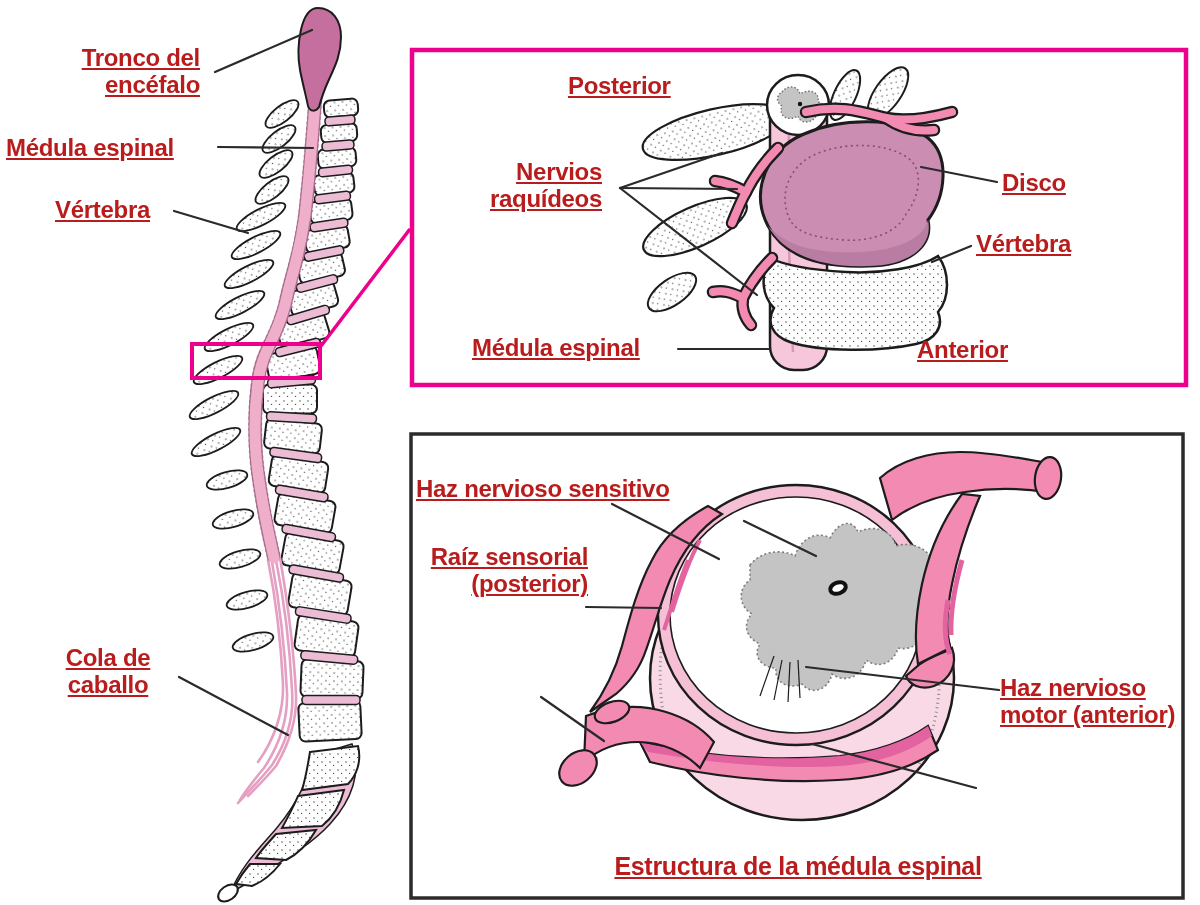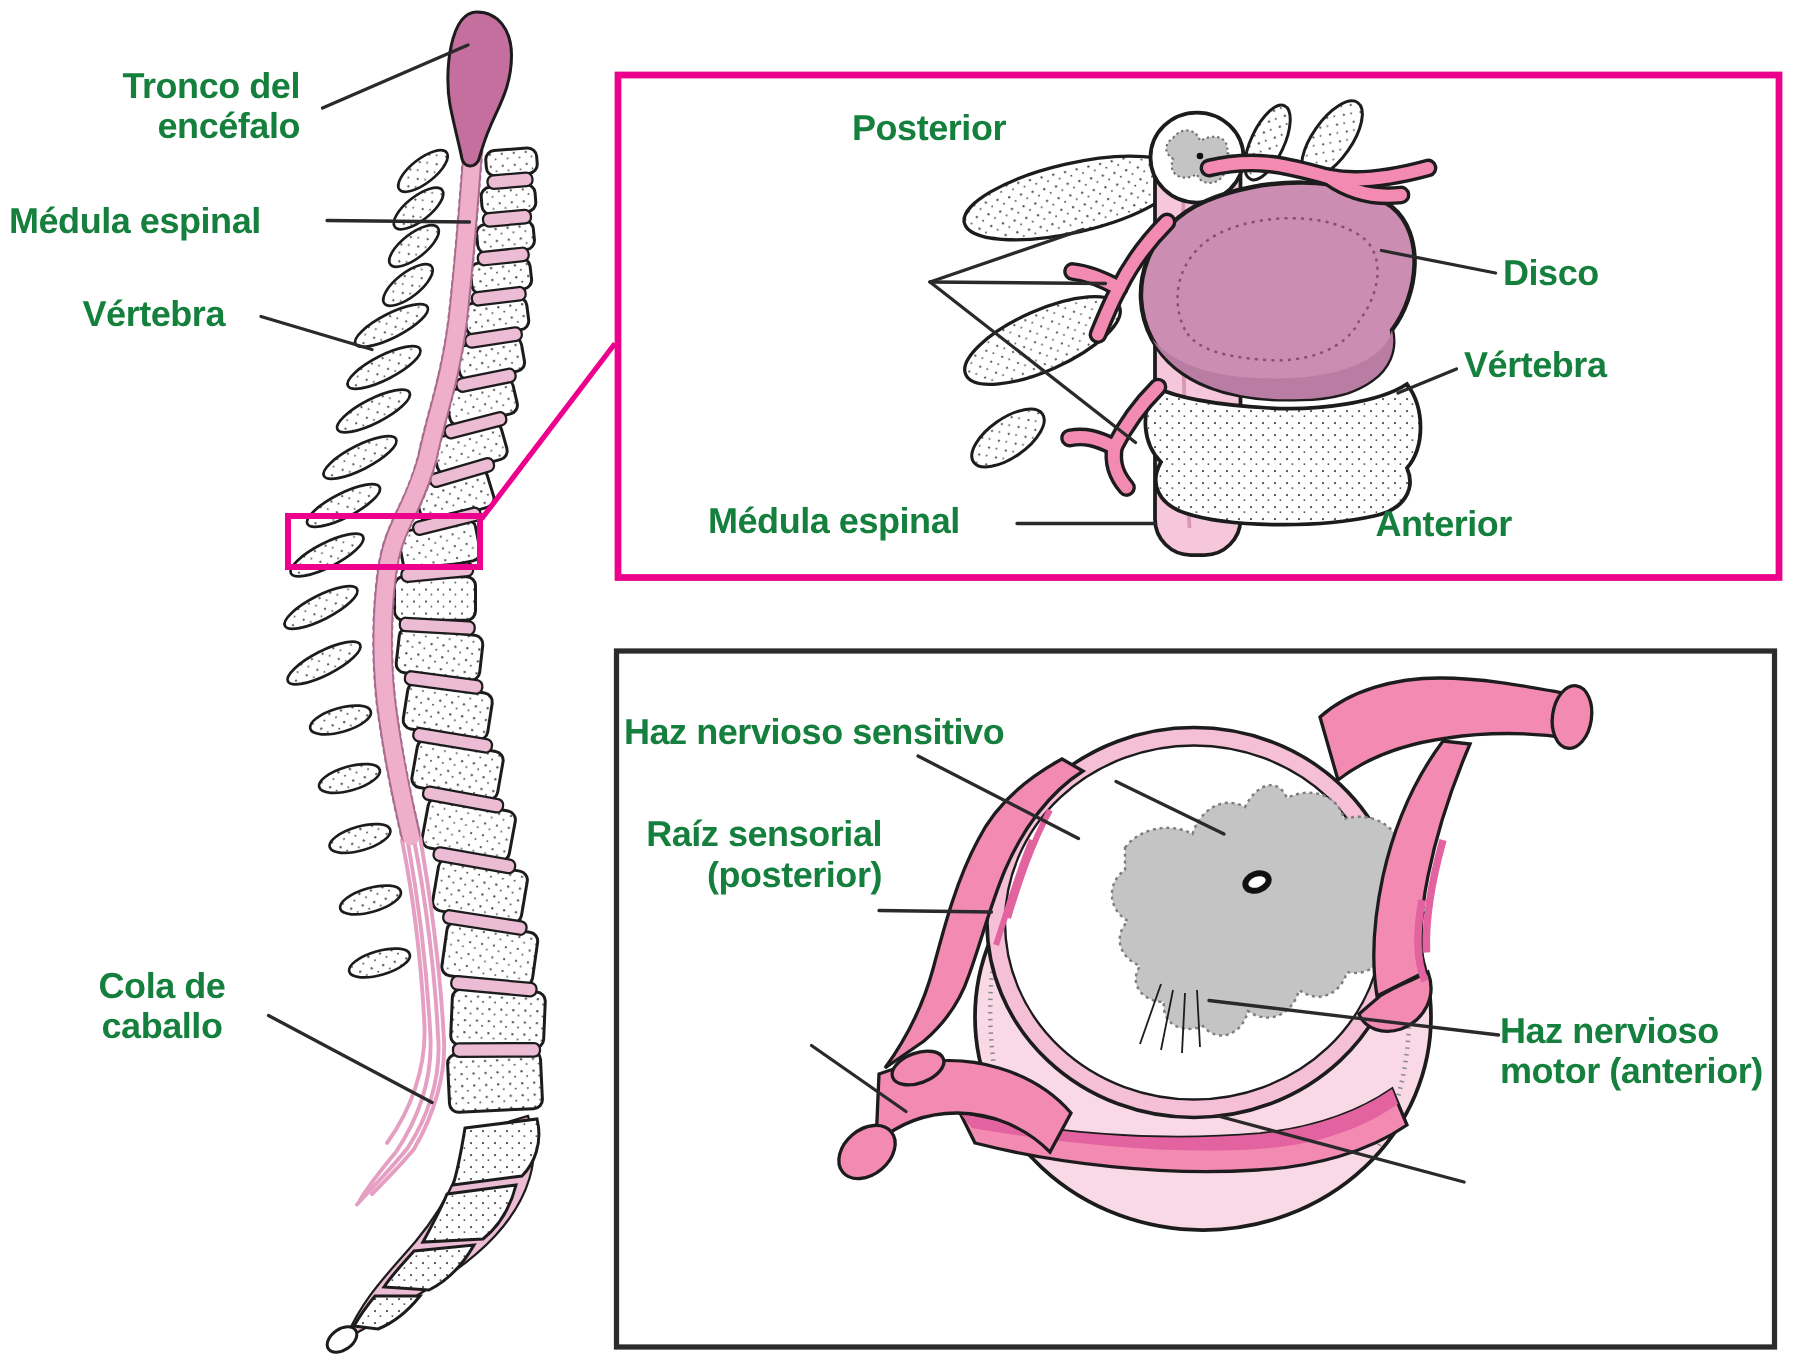--- a/index.html
+++ b/index.html
@@ -1,20 +1,20 @@
 <!DOCTYPE html>
 <html><head>
 <meta charset="utf-8">
 <style>
   html,body{margin:0;padding:0;background:#ffffff;}
   .stage{position:relative;width:1200px;height:905px;background:#fff;overflow:hidden;
          font-family:"Liberation Sans",sans-serif;}
   .stage svg{position:absolute;left:0;top:0;}
-  .lbl{position:absolute;color:#15803d;font-size:24px;font-weight:700;
-       line-height:1.13;letter-spacing:-0.3px;white-space:nowrap;}
+  .lbl{position:absolute;color:#b91c1c;font-size:24px;font-weight:700;
+       line-height:1.13;letter-spacing:-0.3px;white-space:nowrap;text-decoration:underline;}
   .wrap{white-space:normal;}
   .right{text-align:right;}
   .center{text-align:center;}
   .caption{font-size:25px;}
 </style>
 </head>
 <body>
 
 <div class="stage">
 
@@ -241,23 +241,25 @@
     </g>
   </g>
 </svg>
 
 <div class="lbl wrap right" style="left:40px;top:44px;width:160px;">Tronco del encéfalo</div>
 <div class="lbl" style="left:6px;top:134px;">Médula espinal</div>
 <div class="lbl" style="left:55px;top:196px;">Vértebra</div>
 <div class="lbl wrap center" style="left:52px;top:644px;width:112px;">Cola de caballo</div>
 
 <div class="lbl" style="left:568px;top:72px;">Posterior</div>
+<div class="lbl wrap right" style="left:450px;top:158px;width:152px;">Nervios raquídeos</div>
 <div class="lbl" style="left:1002px;top:169px;">Disco</div>
 <div class="lbl" style="left:976px;top:230px;">Vértebra</div>
 <div class="lbl" style="left:472px;top:334px;">Médula espinal</div>
 <div class="lbl" style="left:917px;top:336px;">Anterior</div>
 
 <div class="lbl" style="left:416px;top:475px;text-align:center;">Haz nervioso sensitivo</div>
 <div class="lbl wrap right" style="left:418px;top:543px;width:170px;">Raíz sensorial (posterior)</div>
 <div class="lbl wrap" style="left:1000px;top:674px;width:190px;">Haz nervioso motor (anterior)</div>
 
+<div class="lbl caption center" style="left:412px;top:852px;width:772px;">Estructura de la médula espinal</div>
 
 </div>
 
 </body></html>

